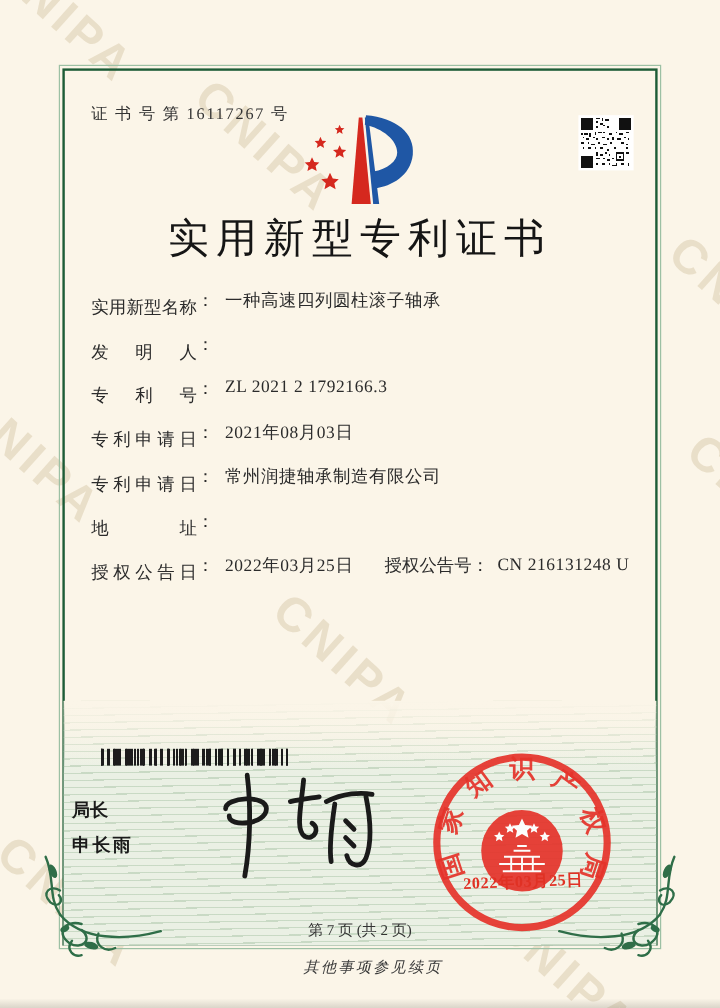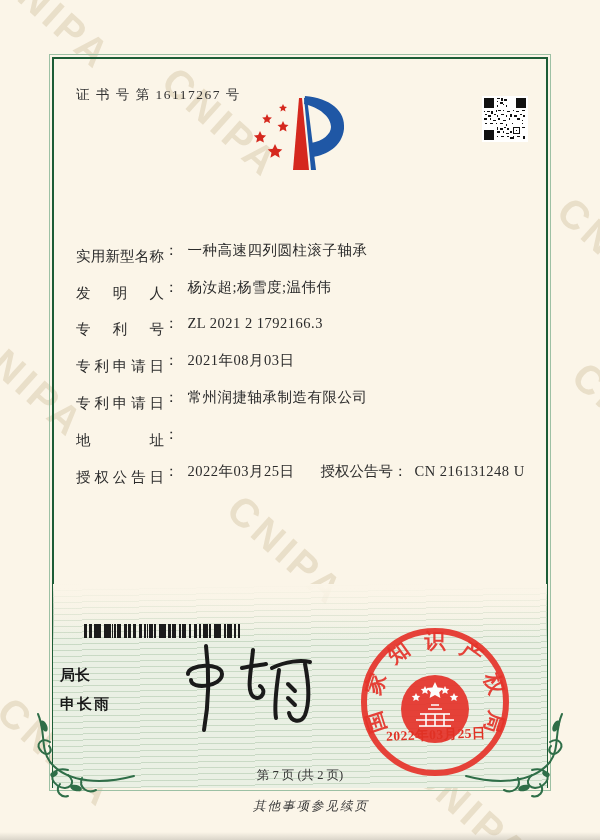--- a/index.html
+++ b/index.html
@@ -155,31 +155,31 @@
         <path d="M8,41 l1.9,4 4.2,.5 -3.1,2.9 .9,4.2 -3.9,-2.2 -3.8,2.2 .9,-4.2 -3.2,-2.9 4.3,-.5z"></path>
         <path d="M23,54 l2.3,4.8 5,.6 -3.7,3.4 1.1,5 -4.7,-2.7 -4.6,2.7 1.1,-5 -3.8,-3.4 5.1,-.6z"></path>
         <polygon points="47,8 50,8 57,80 41,80"></polygon>
       </g>
       <g fill="#1f57a5">
         <polygon points="52,8 55,8 64,80 59,80"></polygon>
         <path d="M53,6 C78,8 94,21 92,39 C90,57 74,65 61,67 L59,53 C71,51 79,44 79,37 C79,27 67,17 52,14 Z"></path>
       </g>
     </svg>
 
+    <div class="title">实用新型专利证书</div>
 
     <div class="fields">
       <div class="frow">
         <span class="flabel">实用新型名称</span>
           <span class="fcolon">：</span>
         <span class="fvalue">一种高速四列圆柱滚子轴承</span>
       </div>
       <div class="frow">
         <span class="flabel">发明人</span>
           <span class="fcolon">：</span>
-        <span class="fvalue">杨汝超;杨雪度;温伟伟</span>
       </div>
       <div class="frow">
         <span class="flabel">专利号</span>
           <span class="fcolon">：</span>
         <span class="fvalue">ZL 2021 2 1792166.3</span>
       </div>
       <div class="frow">
         <span class="flabel">专利申请日</span>
           <span class="fcolon">：</span>
         <span class="fvalue">2021年08月03日</span>

